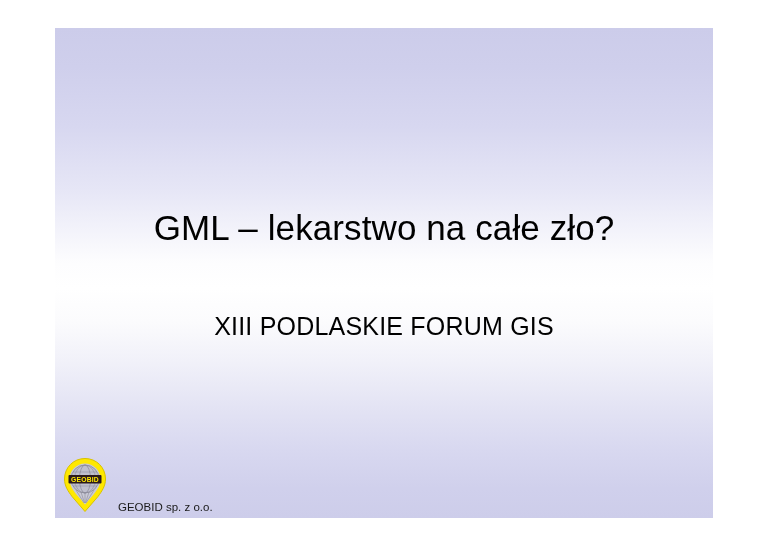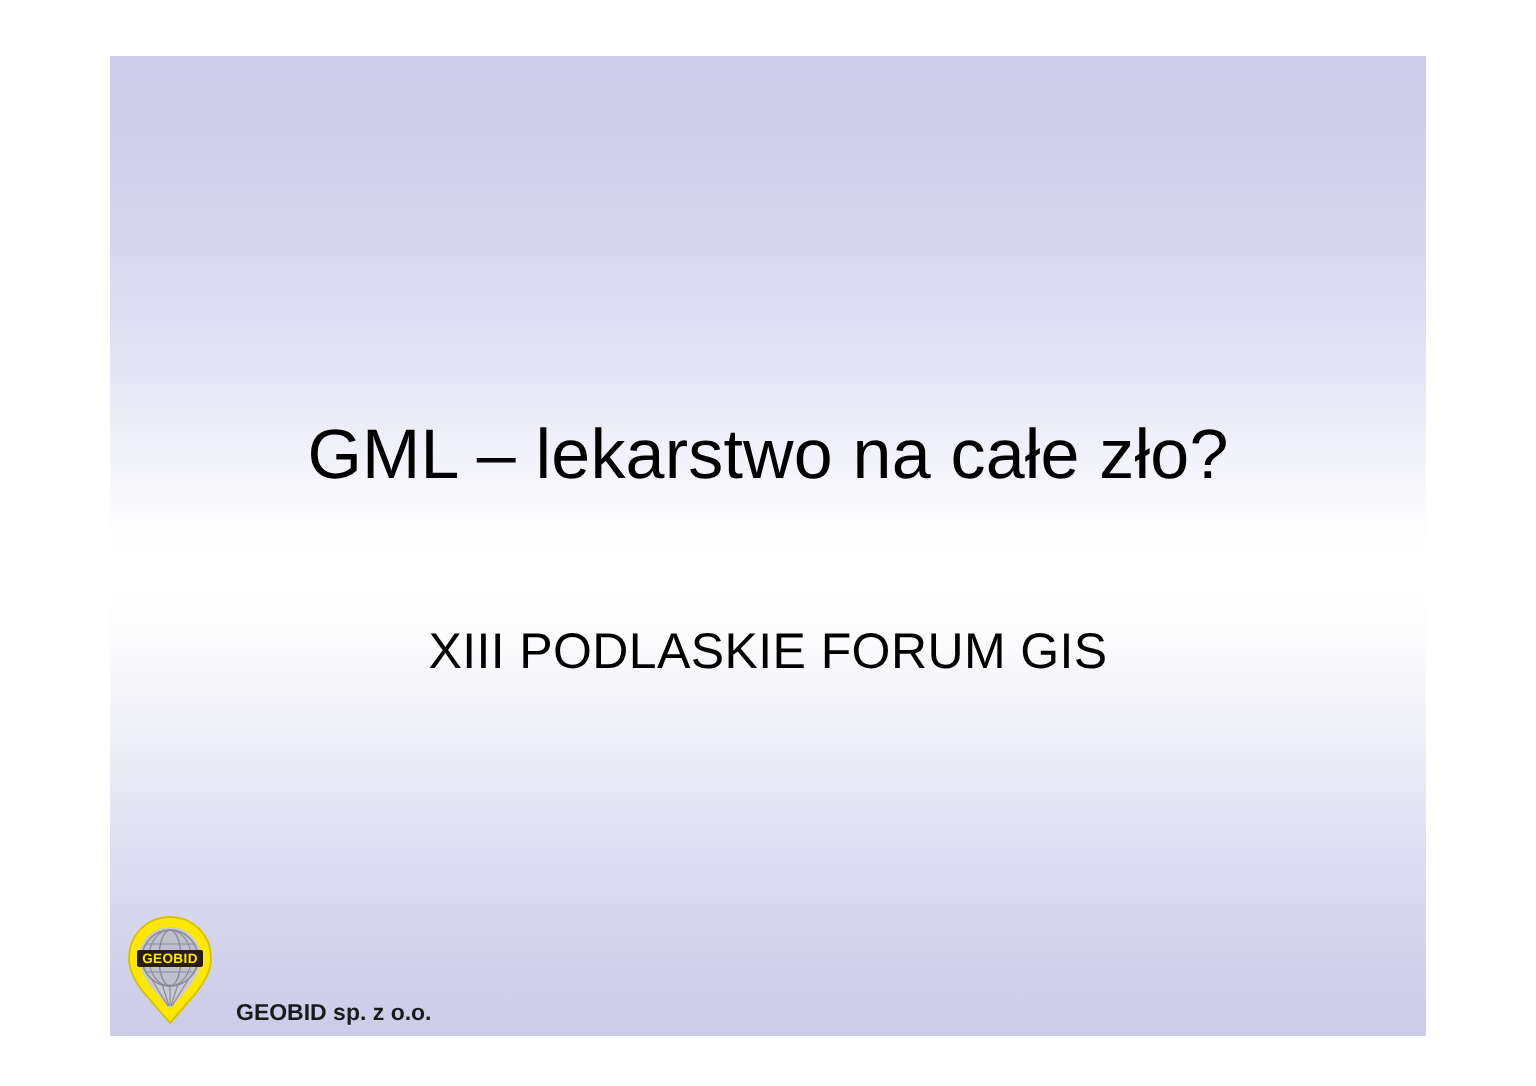--- a/index.html
+++ b/index.html
@@ -98,21 +98,21 @@
   #logo-mark {
     width: 44px;
     height: 56px;
     display: block;
     flex: 0 0 auto;
   }
   #company-name {
     margin-left: 11px;
     font-family: "Liberation Sans", sans-serif;
     font-size: 11.5px;
-    font-weight: 700;
+    font-weight: 400;
     color: #1a1a1a;
     line-height: 14px;
     white-space: nowrap;
     position: relative;
     top: 5px;
     margin-top: 34px;
   }
 </style>
 </head>
 <body>

